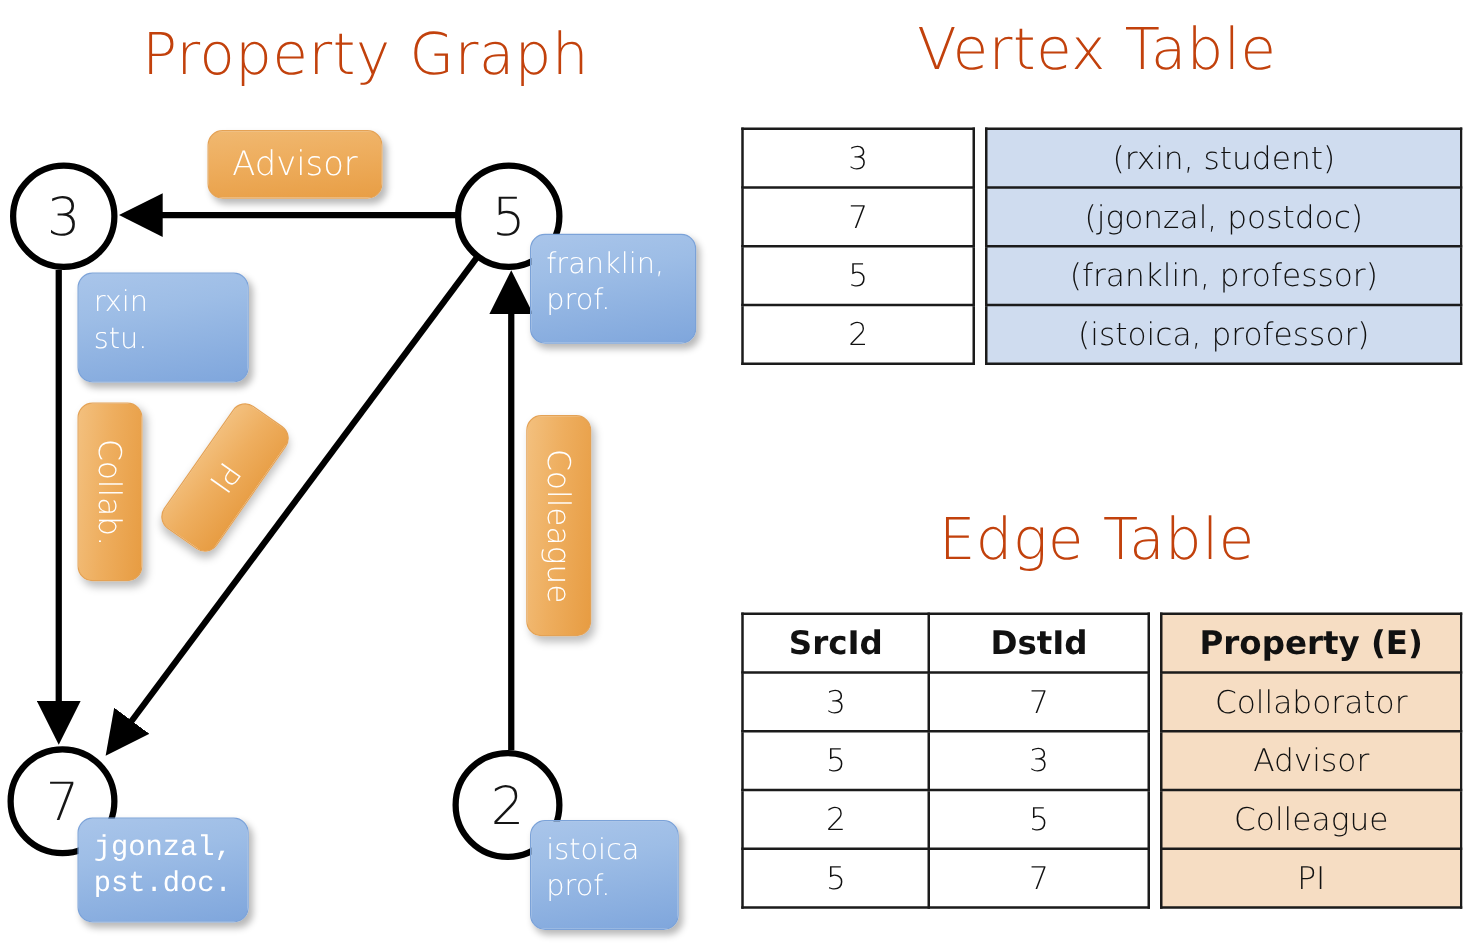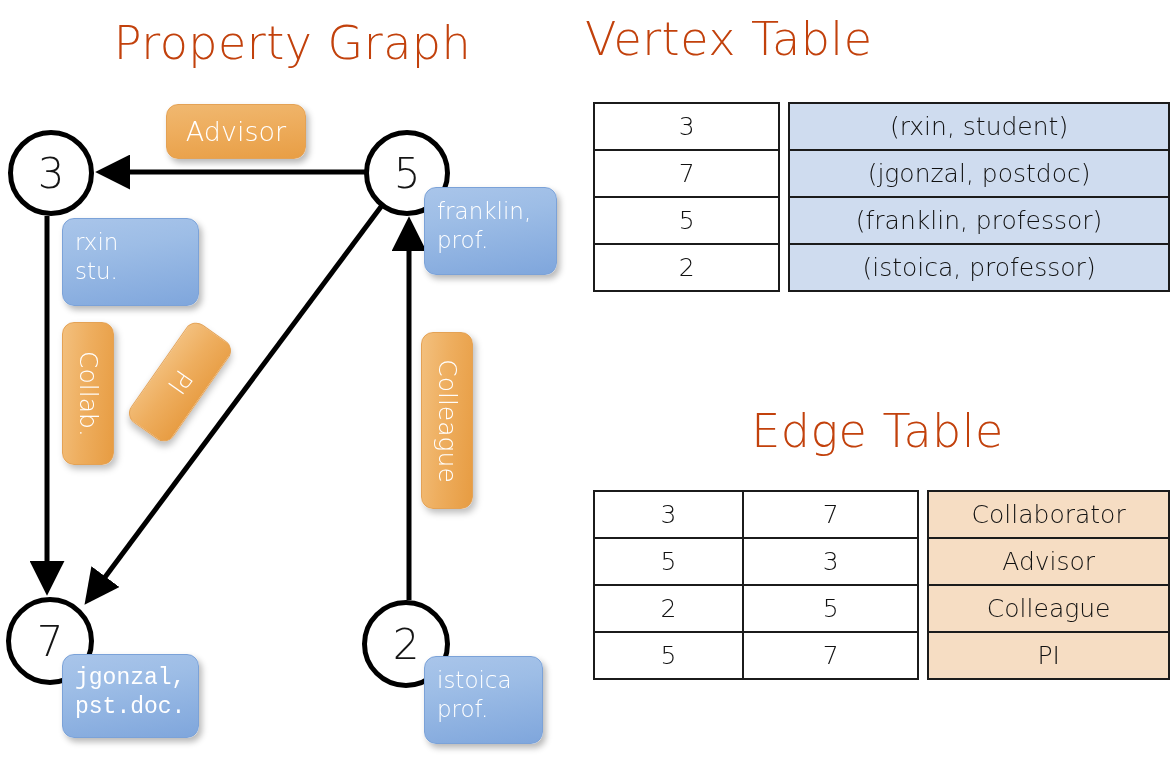--- a/index.html
+++ b/index.html
@@ -21,21 +21,21 @@
     position: absolute;
     font-weight: 300;
     font-size: 46px;
     letter-spacing: 0.5px;
     color: #c2410c;
     white-space: nowrap;
     font-family: "DejaVu Sans", sans-serif;
     font-stretch: semi-condensed;
   }
   #title-property-graph { left: 0; top: 16px; width: 585px; text-align: center; }
-  #title-vertex-table   { left: 585px; top: 12px; width: 585px; }
+  #title-vertex-table   { left: 585px; top: 12px; width: 585px; text-align: center; }
   #title-edge-table     { left: 585px; top: 404px; width: 585px; text-align: center; }
 
   
   #graph-panel {
     position: absolute;
     left: 0; top: 0;
     width: 585px; height: 760px;
   }
   #graph-svg { position: absolute; left: 0; top: 0; }
 
@@ -226,20 +226,26 @@
   <tr>
     <td class="id-col">2</td>
     <td class="spacer-col"></td>
     <td class="prop-col cell-blue">(istoica, professor)</td>
   </tr>
 </tbody>
   </table>
 
 <table class="tbl" id="edge-table">
   <tbody>
+      <tr>
+    <th class="src-col">SrcId</th>
+    <th class="dst-col">DstId</th>
+    <th class="spacer-col"></th>
+    <th class="prope-col cell-orange">Property (E)</th>
+  </tr>
   <tr>
     <td class="src-col">3</td>
     <td class="dst-col">7</td>
     <td class="spacer-col"></td>
     <td class="prope-col cell-orange">Collaborator</td>
   </tr>
   <tr>
     <td class="src-col">5</td>
     <td class="dst-col">3</td>
     <td class="spacer-col"></td>

